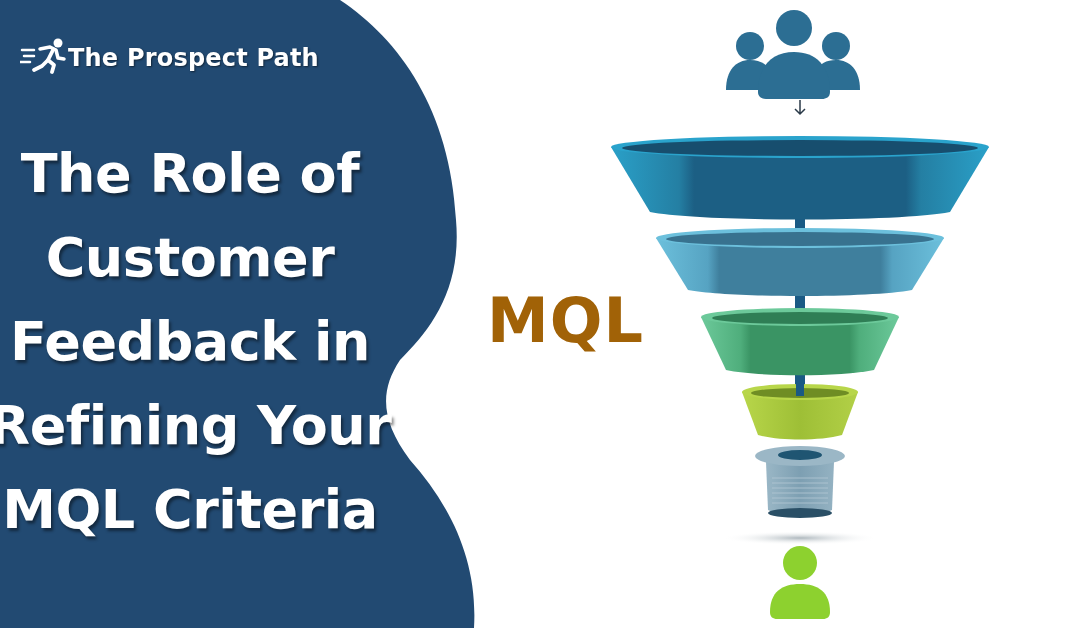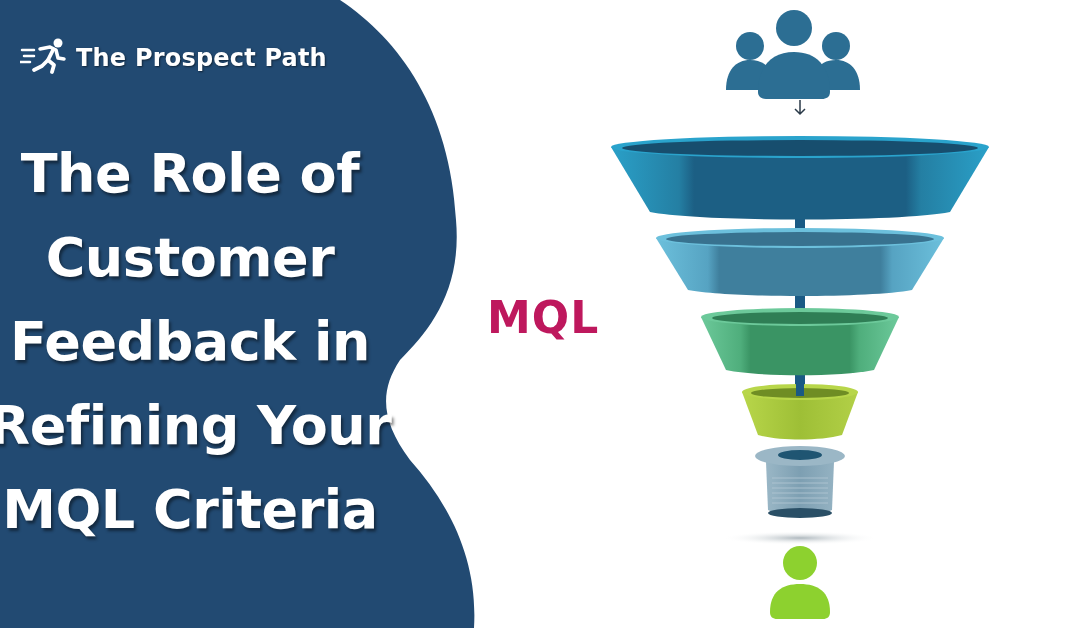--- a/index.html
+++ b/index.html
@@ -1,23 +1,23 @@
 <!DOCTYPE html>
 <html><head>
 <meta charset="utf-8">
 <style>
   html,body{margin:0;padding:0;}
   body{width:1080px;height:628px;overflow:hidden;background:#ffffff;position:relative;font-family:"DejaVu Sans","Liberation Sans",sans-serif;}
   .canvas{position:absolute;left:0;top:0;width:1080px;height:628px;}
   .blob{position:absolute;left:0;top:0;}
-  .brand{position:absolute;left:20px;top:38px;display:flex;align-items:center;gap:8px;color:#fff;}
+  .brand{position:absolute;left:20px;top:38px;display:flex;align-items:center;color:#fff;}
   .brand-name{font-weight:bold;font-size:24px;letter-spacing:0.2px;text-shadow:1px 1px 2px rgba(0,0,0,0.5);}
   .headline{position:absolute;left:-20px;top:132px;width:420px;text-align:center;color:#fff;font-weight:bold;font-size:54px;line-height:84px;letter-spacing:-0.5px;text-shadow:2px 3px 3px rgba(0,0,0,0.45);}
   .headline div{white-space:nowrap;}
-  .mql-label{position:absolute;left:487px;top:292px;color:#be185d;font-weight:bold;font-size:44px;letter-spacing:1px;}
+  .mql-label{position:absolute;left:487px;top:284px;color:#a16207;font-weight:bold;font-size:62px;letter-spacing:1px;}
   .funnel{position:absolute;left:0;top:0;}
 </style>
 </head>
 <body>
 
 <div class="canvas">
 
   <svg class="blob" width="1080" height="628" viewBox="0 0 1080 628">
     <path d="M0,0 L340,0 C400,40 450,110 456,220 C462,290 430,330 400,360 C380,390 380,420 410,460 C450,505 478,560 474,628 L0,628 Z" fill="#224a72"></path>
   </svg>

